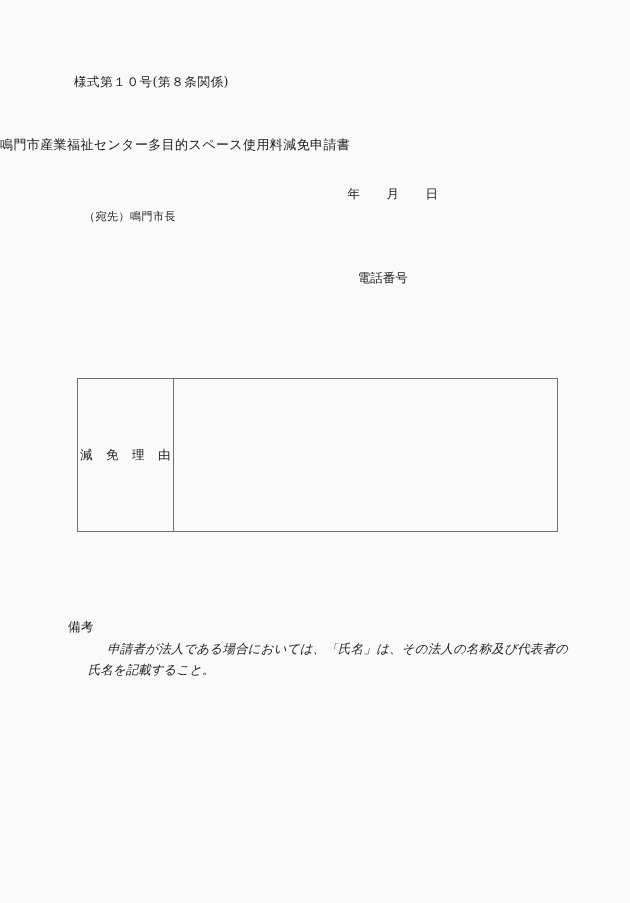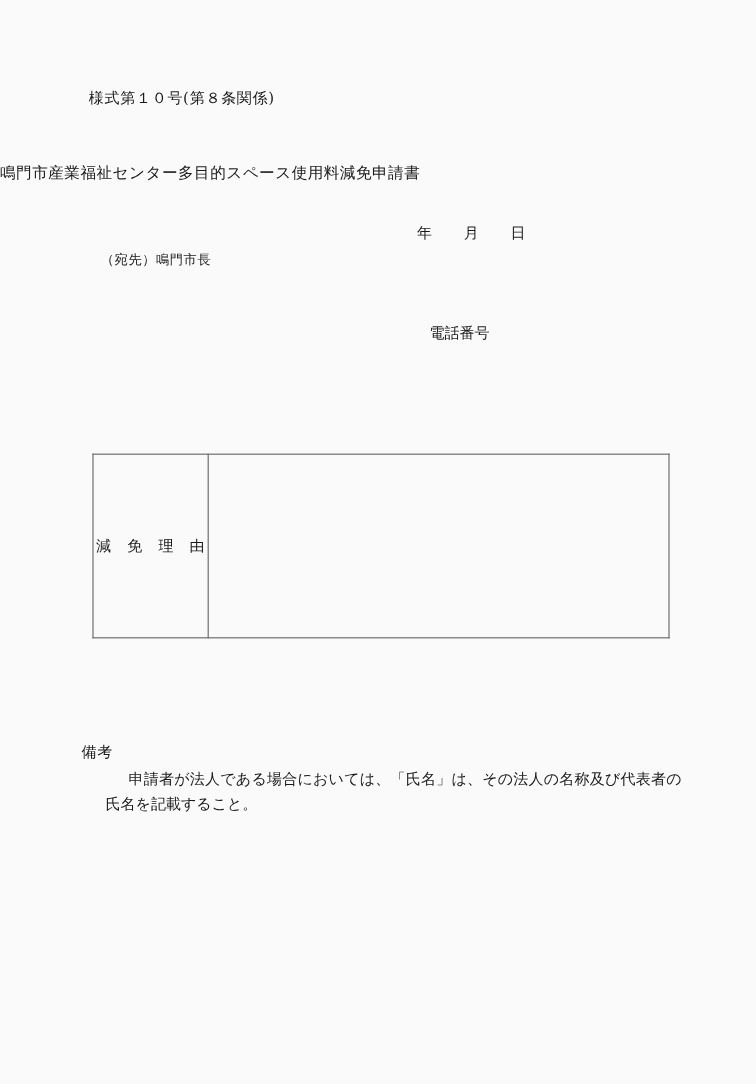--- a/index.html
+++ b/index.html
@@ -138,20 +138,21 @@
     margin-top: 16px;
   }
   .remarks-title {
     letter-spacing: 0.5px;
   }
   .remarks-body {
     margin-top: 1px;
     padding-left: 20px;
     text-align: justify;
     text-justify: inter-character;
+    font-style: italic;
   }
   .remarks-body .indent { display: inline-block; width: 19px; }
 </style>
 </head>
 <body>
 
 <div class="page">
 
   <div class="abs form-no">様式第１０号(第８条関係)</div>
 

